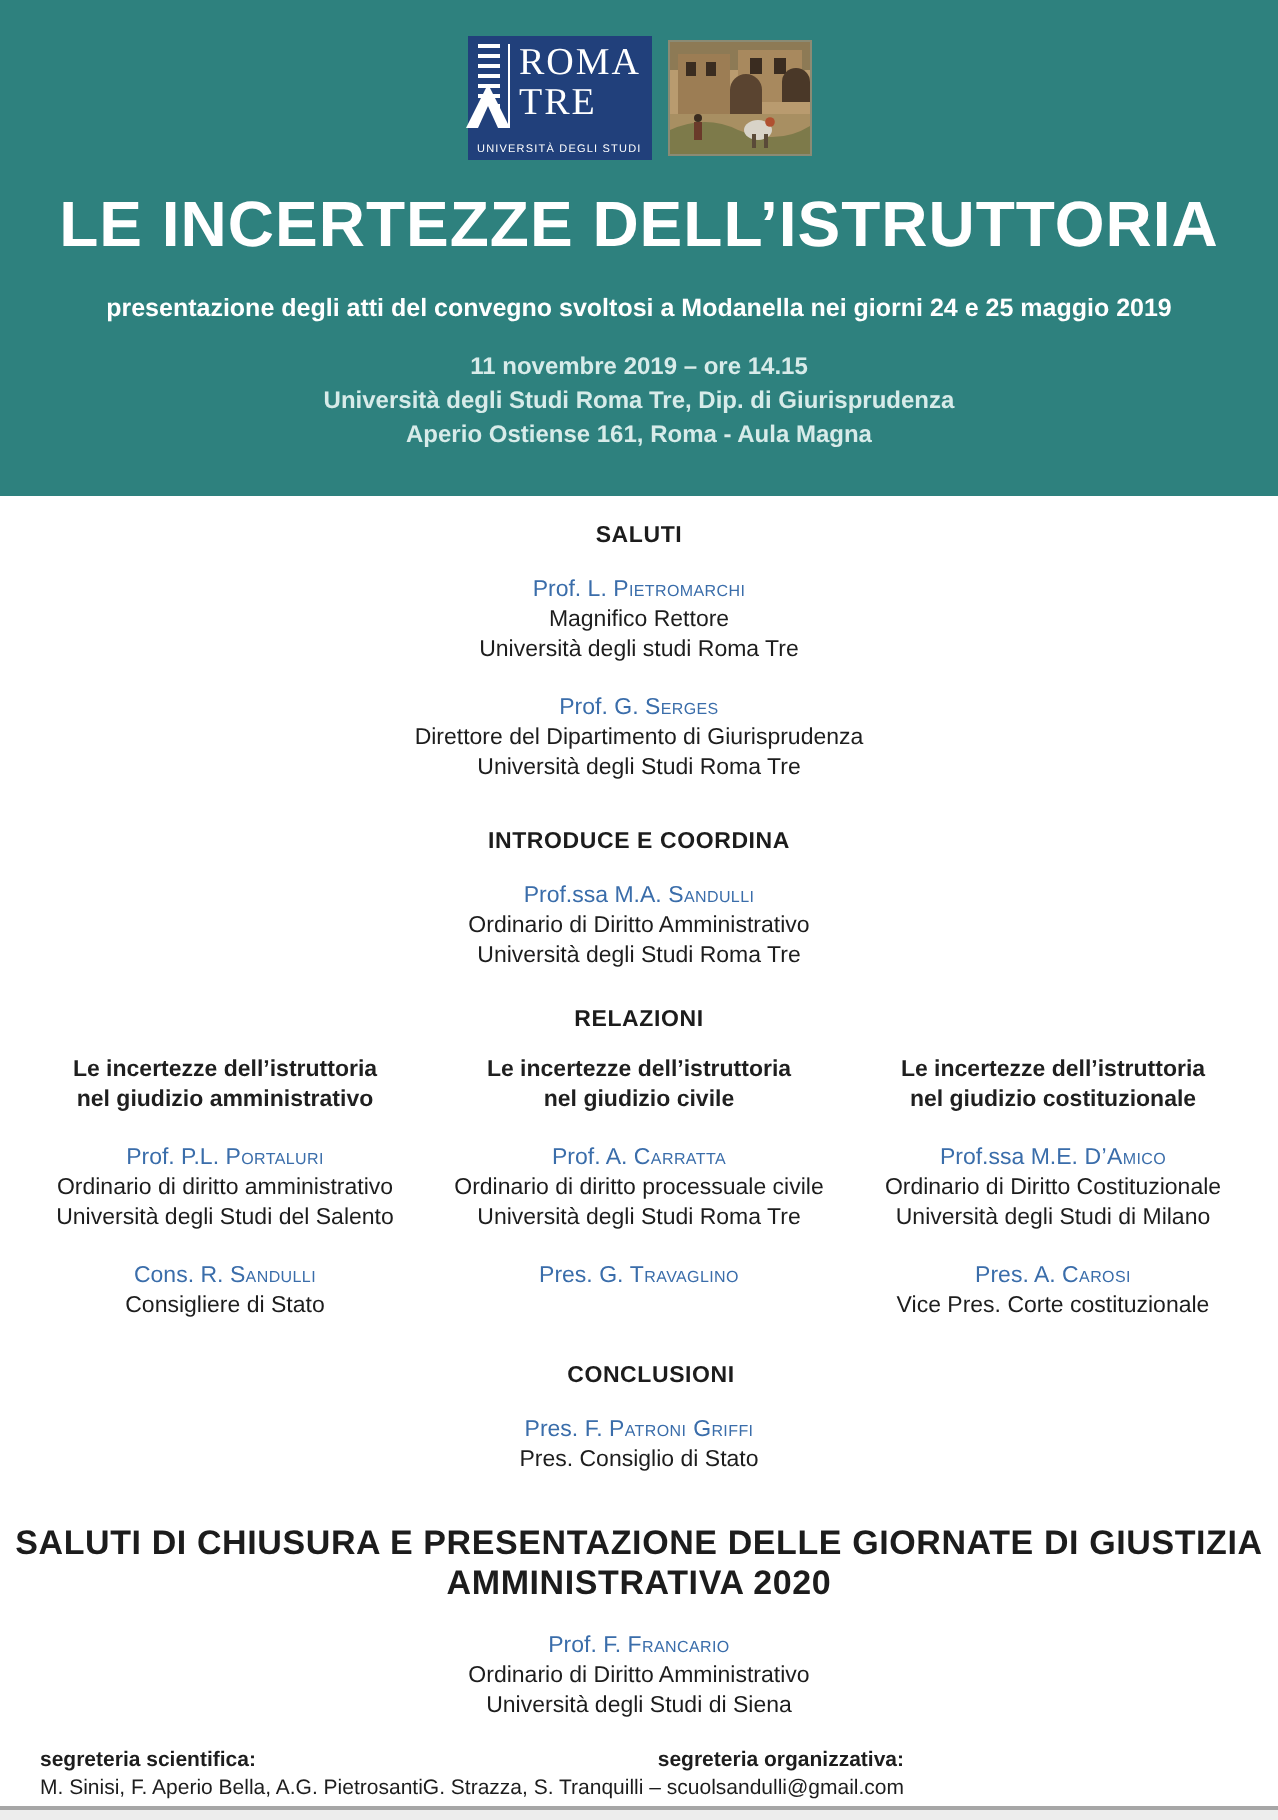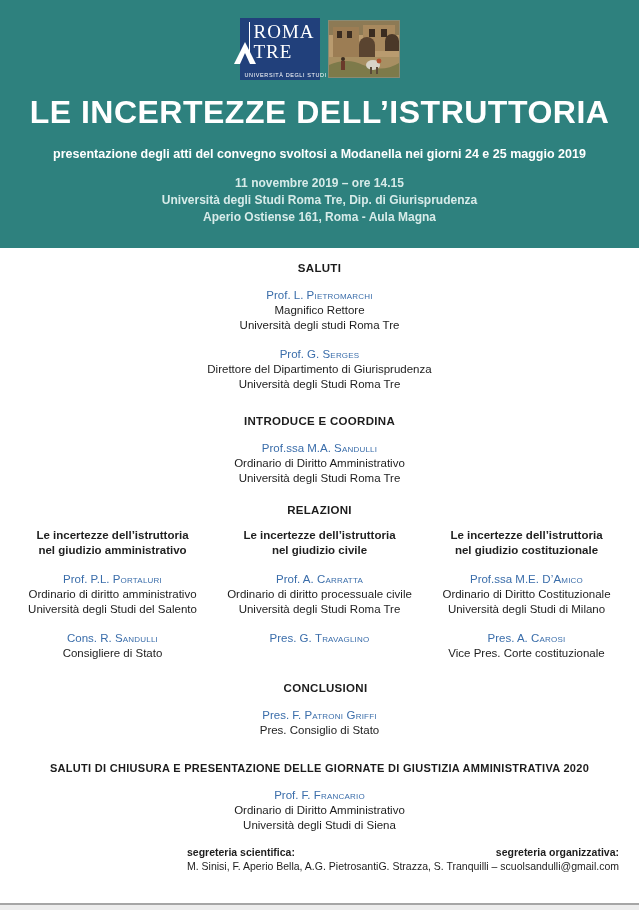--- a/index.html
+++ b/index.html
@@ -8,21 +8,21 @@
     font-family:"Liberation Sans", sans-serif; background:#ffffff;
     -webkit-font-smoothing:antialiased;
   }
   
   .header{
     height:248px; box-sizing:border-box; background:#2e817e;
     text-align:center; padding-top:17px;
   }
   .logos{display:flex; justify-content:center; align-items:center; gap:8px; height:64px;}
   .rt-logo{
-    width:80px; height:62px; background:#21407b; box-sizing:border-box;
+    width:92px; height:62px; background:#21407b; box-sizing:border-box;
     padding:4px 5px 2px 5px; display:flex; flex-direction:column; justify-content:space-between;
   }
   .rt-top{display:flex; align-items:stretch; gap:4px; height:42px;}
   .rt-stripes{
     position:relative; width:34px; height:42px;
     background:repeating-linear-gradient(to bottom,#ffffff 0 2px,#21407b 2px 5px);
   }
   .rt-tri{
     position:absolute; left:50%; bottom:0; transform:translateX(-50%);
     width:0; height:0; border-left:11px solid transparent; border-right:11px solid transparent;
@@ -45,31 +45,31 @@
   }
   .subtitle{margin-top:16px; color:#ffffff; font-size:12.5px; font-weight:700; white-space:nowrap;}
   .event{margin-top:14px; color:#d7ebe9; font-size:12px; font-weight:700; line-height:17px;}
   
   .body{text-align:center; color:#1f1f1f;}
   .sec-h{font-size:11.5px; font-weight:700; letter-spacing:0.3px; color:#1c1c1c;}
   .h-saluti{margin-top:14px;}
   .h-introduce{margin-top:23px;}
   .h-relazioni{margin-top:18px;}
   .h-conclusioni{margin-top:21px;padding-left:12px;}
-  .h-chiusura{margin-top:24px; font-size:11px;}
+  .h-chiusura{margin-top:24px; font-size:17px;}
   .speaker{margin-top:14px; line-height:15px;}
   .sp-name{color:#3a6daa; font-weight:400; font-size:11.5px;}
   .sc{font-variant:small-caps; letter-spacing:0.2px;}
   .sp-line{font-size:11.5px; color:#1d1d1d;}
   .columns{display:flex; margin-top:12px; padding:0 14px; gap:10px;}
   .col{flex:1;}
   .topic{font-weight:700; font-size:11.5px; line-height:15px;}
   
   .footer{
-    display:flex; justify-content:flex-end; margin-top:12px; padding:0 20px;
+    display:flex; justify-content:flex-start; margin-top:12px; padding:0 20px;
     font-size:10.5px; line-height:14px; color:#1d1d1d;
   }
   .foot-left{text-align:left;}
   .foot-right{text-align:right;}
   .foot-label{font-weight:700;}
   
   .bottom-line{position:absolute; left:0; right:0; bottom:5px; height:2px; background:#a6a6a6;}
   .bottom-strip{position:absolute; left:0; right:0; bottom:0; height:5px; background:#ededed;}
 </style>
 </head>

